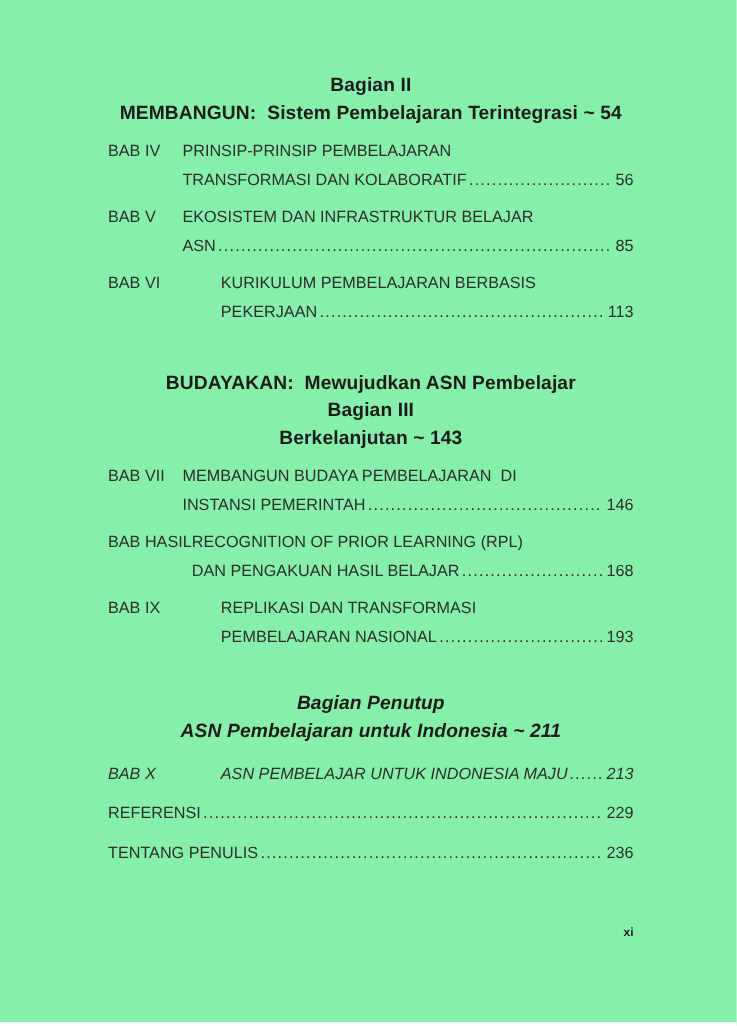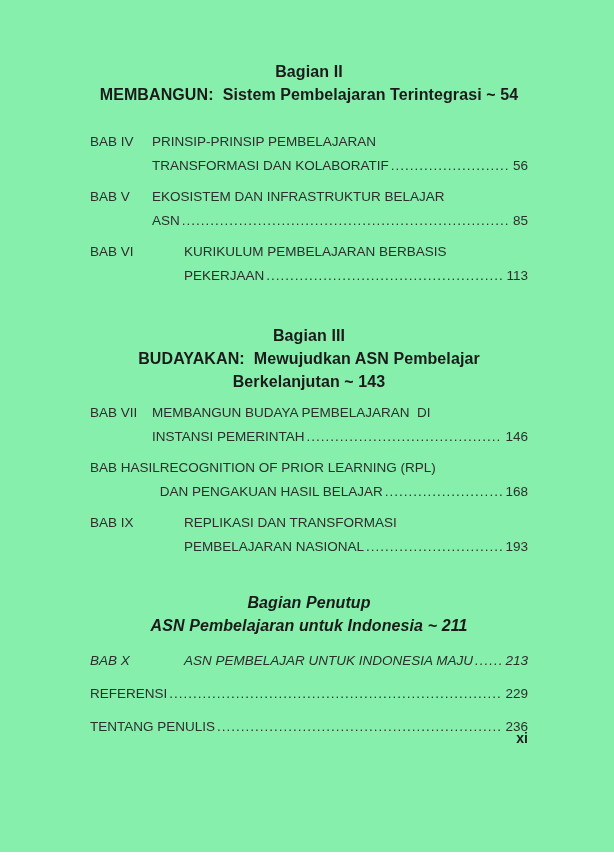--- a/index.html
+++ b/index.html
@@ -26,21 +26,21 @@
     font-weight: 700;
     color: #1b1b1b;
     letter-spacing: 0.1px;
   }
   .sec-heading .h-line {
     display: block;
     white-space: pre;
   }
   .sec3 { margin-top: 36px; }
   .secp { margin-top: 32px; font-style: italic; }
-  .entries { margin-top: 24px; }
+  .entries { margin-top: 8px; }
   .sec3 .entries { margin-top: 8px; }
   .entry {
     display: flex;
     align-items: flex-start;
     font-size: 13.5px;
     line-height: 24px;
     margin-bottom: 7px;
     color: #2e2e2e;
   }
   .entry:last-child { margin-bottom: 0; gap: 32px; }
@@ -76,23 +76,23 @@
     display: flex;
     align-items: baseline;
     font-size: 13.5px;
     line-height: 24px;
     margin-top: 9px;
     color: #2e2e2e;
   }
   .bab-x-block { margin-top: 12px; }
   .folio {
     position: absolute;
-    top: 730px;
+    top: 770px;
     right: 86px;
-    font-size: 14px;
+    font-size: 10px;
     line-height: 16px;
     font-weight: 700;
     color: #1b1b1b;
   }
 </style>
 </head>
 <body>
 
 <div class="page">
 
@@ -137,22 +137,22 @@
             <span class="pg">113</span>
           </div>
         </div>
       </div>
 
     </div>
   </section>
 
   <section class="sec sec3">
     <h2 class="sec-heading">
+      <span class="h-line">BUDAYAKAN:  Mewujudkan ASN Pembelajar</span>
       <span class="h-line">Bagian III</span>
-      <span class="h-line">BUDAYAKAN:  Mewujudkan ASN Pembelajar</span>
       <span class="h-line">Berkelanjutan ~ 143</span>
     </h2>
     <div class="entries">
 
       <div class="entry">
         <span class="label">BAB VII</span>
         <div class="content">
           <div class="l1">MEMBANGUN BUDAYA PEMBELAJARAN  DI</div>
           <div class="row">
             <span class="t">INSTANSI PEMERINTAH</span>

